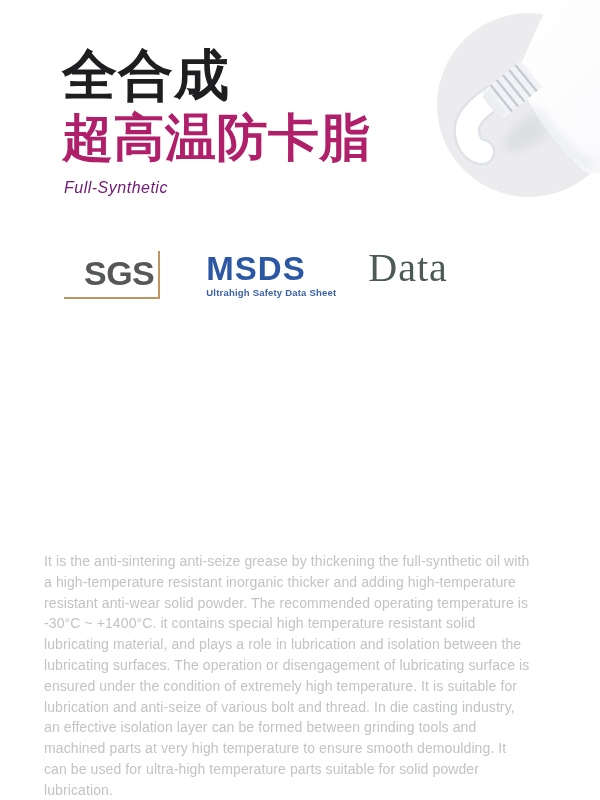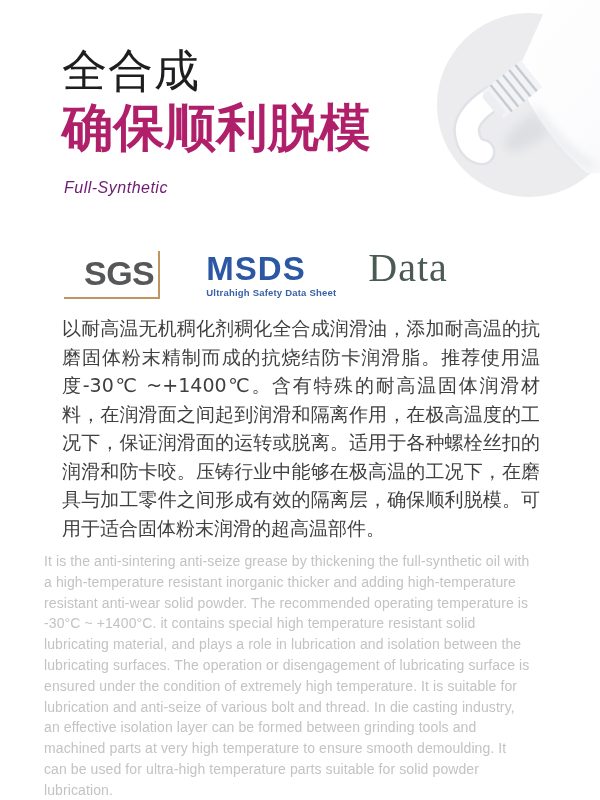--- a/index.html
+++ b/index.html
@@ -16,21 +16,21 @@
   }
   .hero-photo svg{display:block;overflow:visible;}
   
   .title-cn{
     position:absolute;left:62px;top:48px;margin:0;
     font-family:"DejaVu Sans","Liberation Sans",sans-serif;
     line-height:1;
   }
   .title-cn .t1{
     display:block;
-    font-size:45px;font-weight:400;letter-spacing:1px;
+    font-size:55px;font-weight:700;letter-spacing:1px;
     color:#1e1e20;
   }
   .title-cn .t2{
     display:block;margin-top:9px;
     font-size:51px;font-weight:700;letter-spacing:0.5px;
     color:var(--title_accent,#b01f6a);
   }
   .subtitle{
     position:absolute;left:64px;top:173px;
     font-style:italic;font-size:16px;line-height:29px;
@@ -126,35 +126,34 @@
         <line x1="55" y1="73" x2="89" y2="73" stroke="#c7cad1" stroke-width="2.4"></line>
         <line x1="55" y1="81" x2="89" y2="81" stroke="#c7cad1" stroke-width="2.4"></line>
         <line x1="55" y1="89" x2="89" y2="89" stroke="#c7cad1" stroke-width="2.4"></line>
         <rect x="58" y="94" width="28" height="9" rx="3" fill="#eceef1"></rect>
       </g>
     </svg>
   </div>
 
   <h1 class="title-cn">
     <span class="t1">全合成</span>
-    <span class="t2">确保顺利脱模</span>
+    <span class="t2">超高温防卡脂</span>
   </h1>
 
   <div class="subtitle">
     <div>Full-Synthetic</div>
   </div>
 
   <div class="certs">
     <div class="sgs">
       <span class="sgs-text">SGS</span>
     </div>
     <div class="msds">
       <div class="msds-main">MSDS</div>
       <div class="msds-sub">Ultrahigh Safety Data Sheet</div>
     </div>
     <div class="rohs">Data</div>
   </div>
 
-  <p class="desc-cn">以耐高温无机稠化剂稠化全合成润滑油，添加耐高温的抗磨固体粉末精制而成的抗烧结防卡润滑脂。推荐使用温度-30℃ ~+1400℃。含有特殊的耐高温固体润滑材料，在润滑面之间起到润滑和隔离作用，在极高温度的工况下，保证润滑面的运转或脱离。适用于各种螺栓丝扣的润滑和防卡咬。压铸行业中能够在极高温的工况下，在磨具与加工零件之间形成有效的隔离层，确保顺利脱模。可用于适合固体粉末润滑的超高温部件。</p>
 
   <p class="desc-en">It is the anti-sintering anti-seize grease by thickening the full-synthetic oil with a high-temperature resistant inorganic thicker and adding high-temperature resistant anti-wear solid powder. The recommended operating temperature is -30°C ~ +1400°C. it contains special high temperature resistant solid lubricating material, and plays a role in lubrication and isolation between the lubricating surfaces. The operation or disengagement of lubricating surface is ensured under the condition of extremely high temperature. It is suitable for lubrication and anti-seize of various bolt and thread. In die casting industry, an effective isolation layer can be formed between grinding tools and machined parts at very high temperature to ensure smooth demoulding. It can be used for ultra-high temperature parts suitable for solid powder lubrication.</p>
 
 </div>
 
 </body></html>

